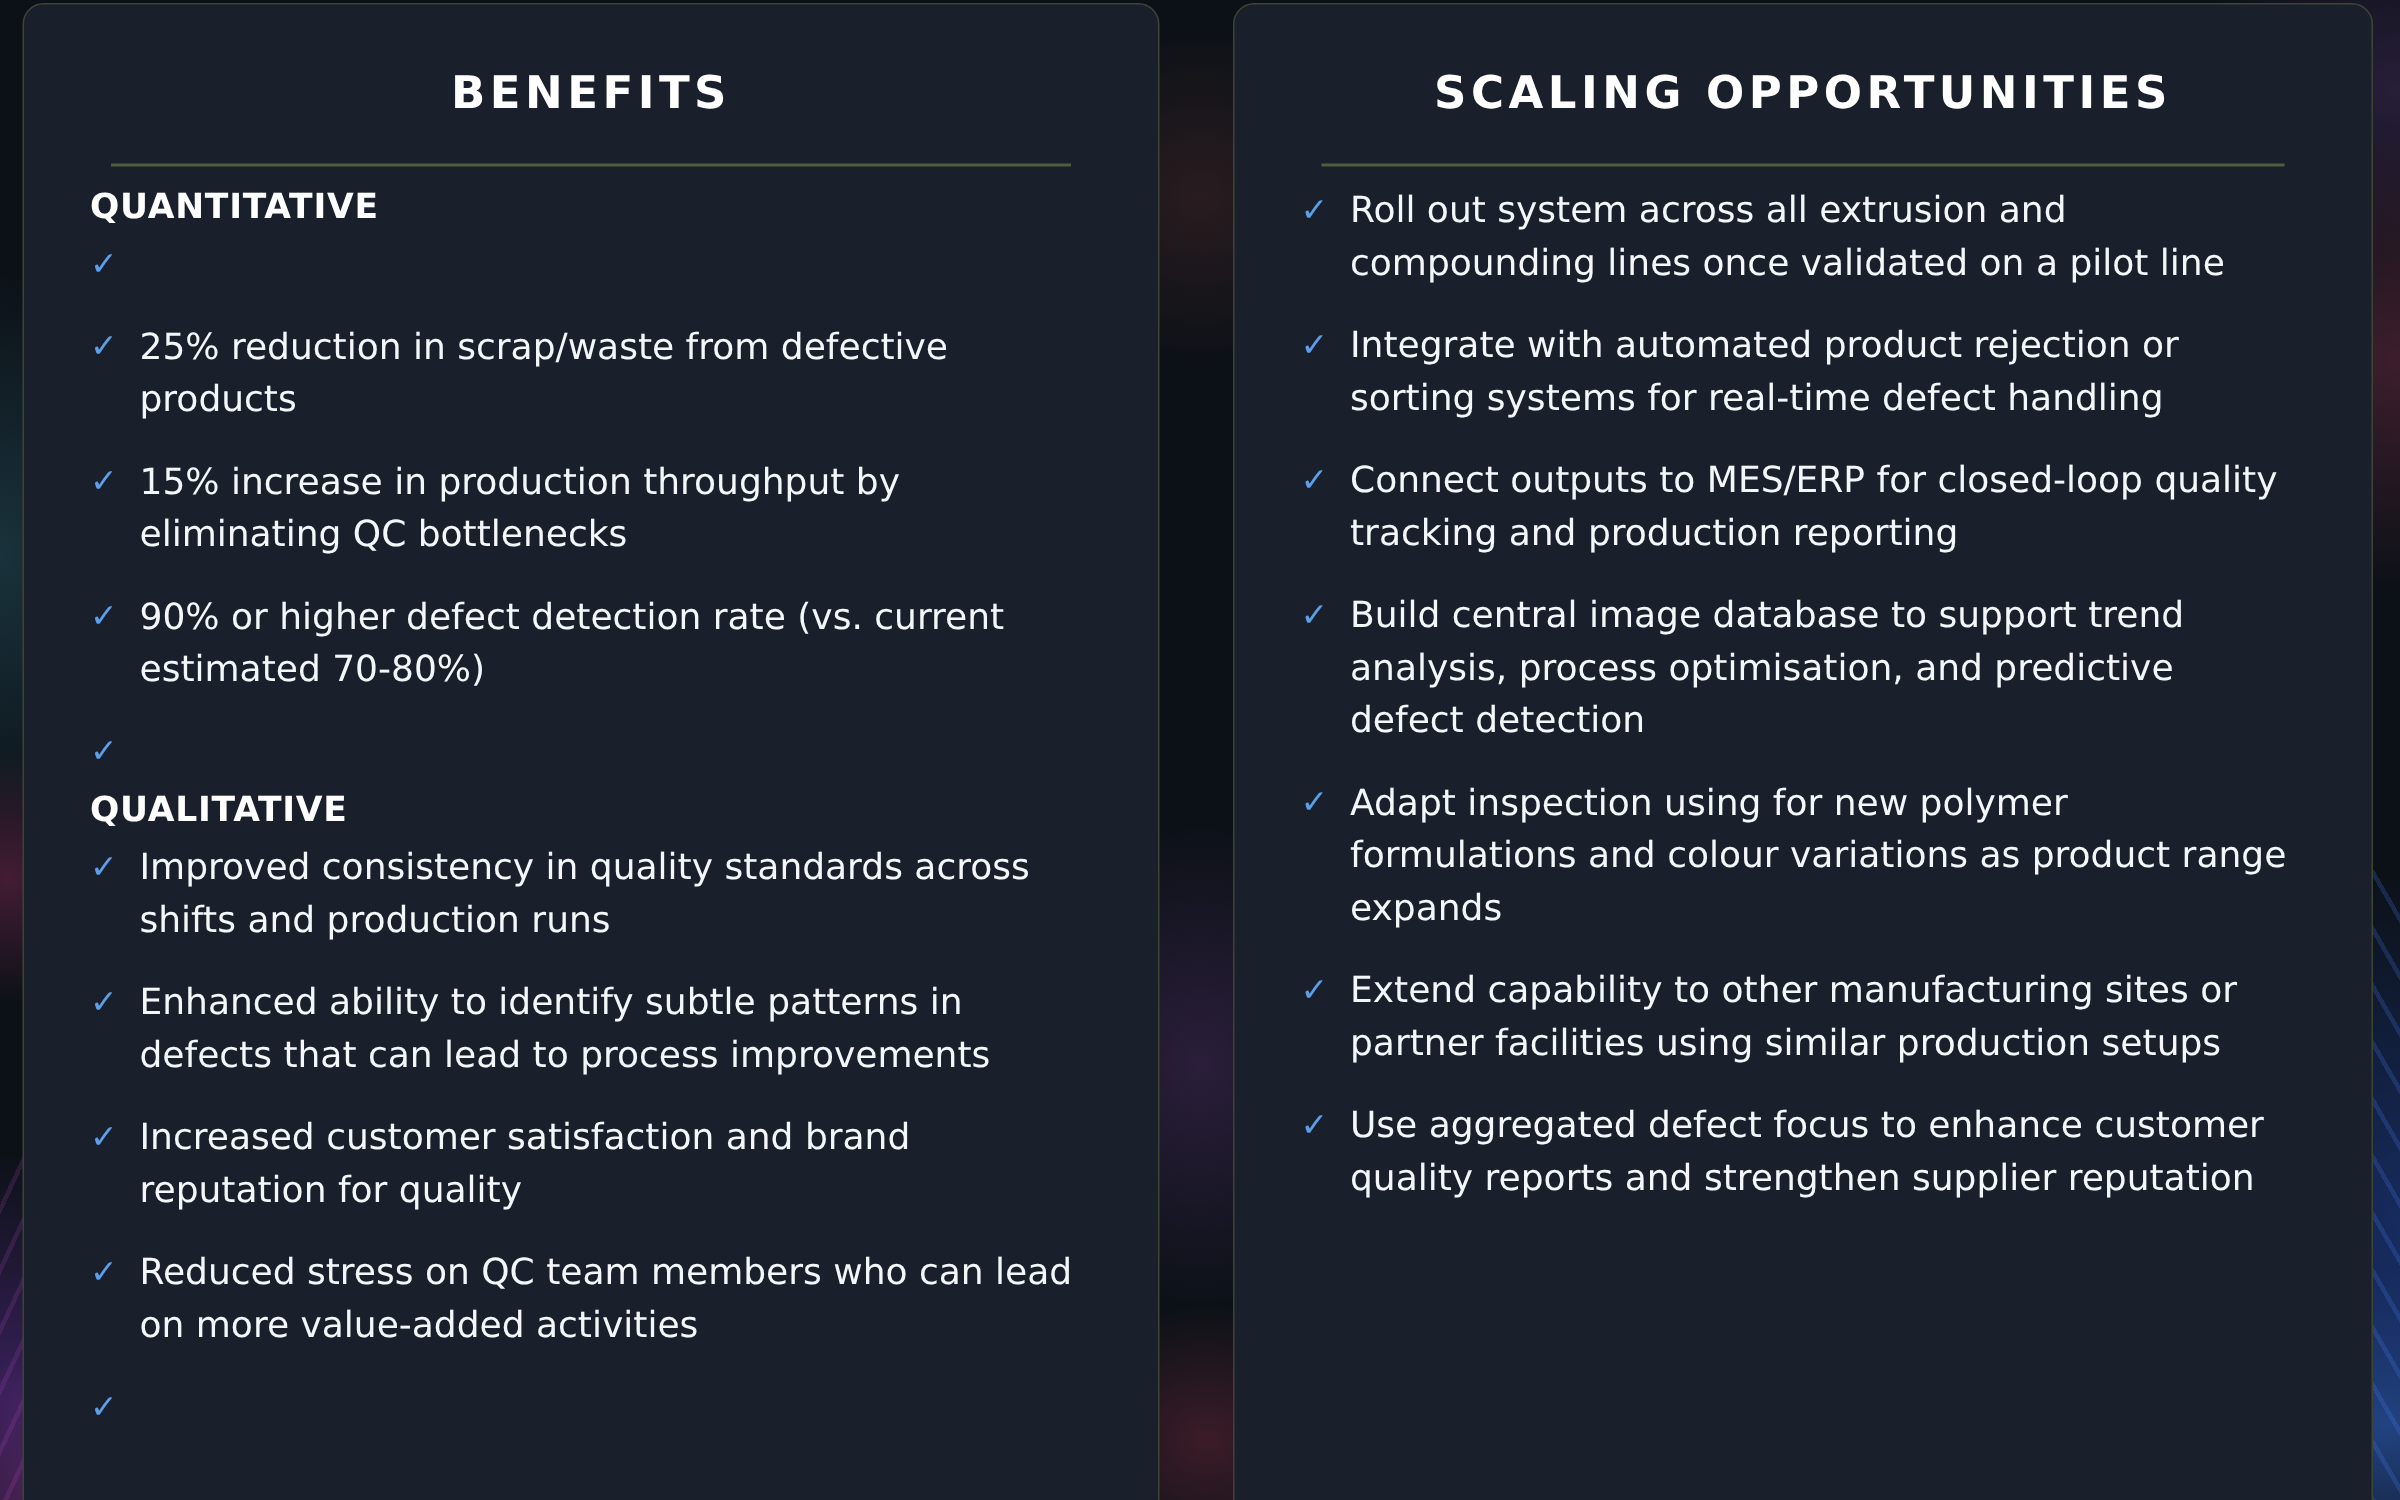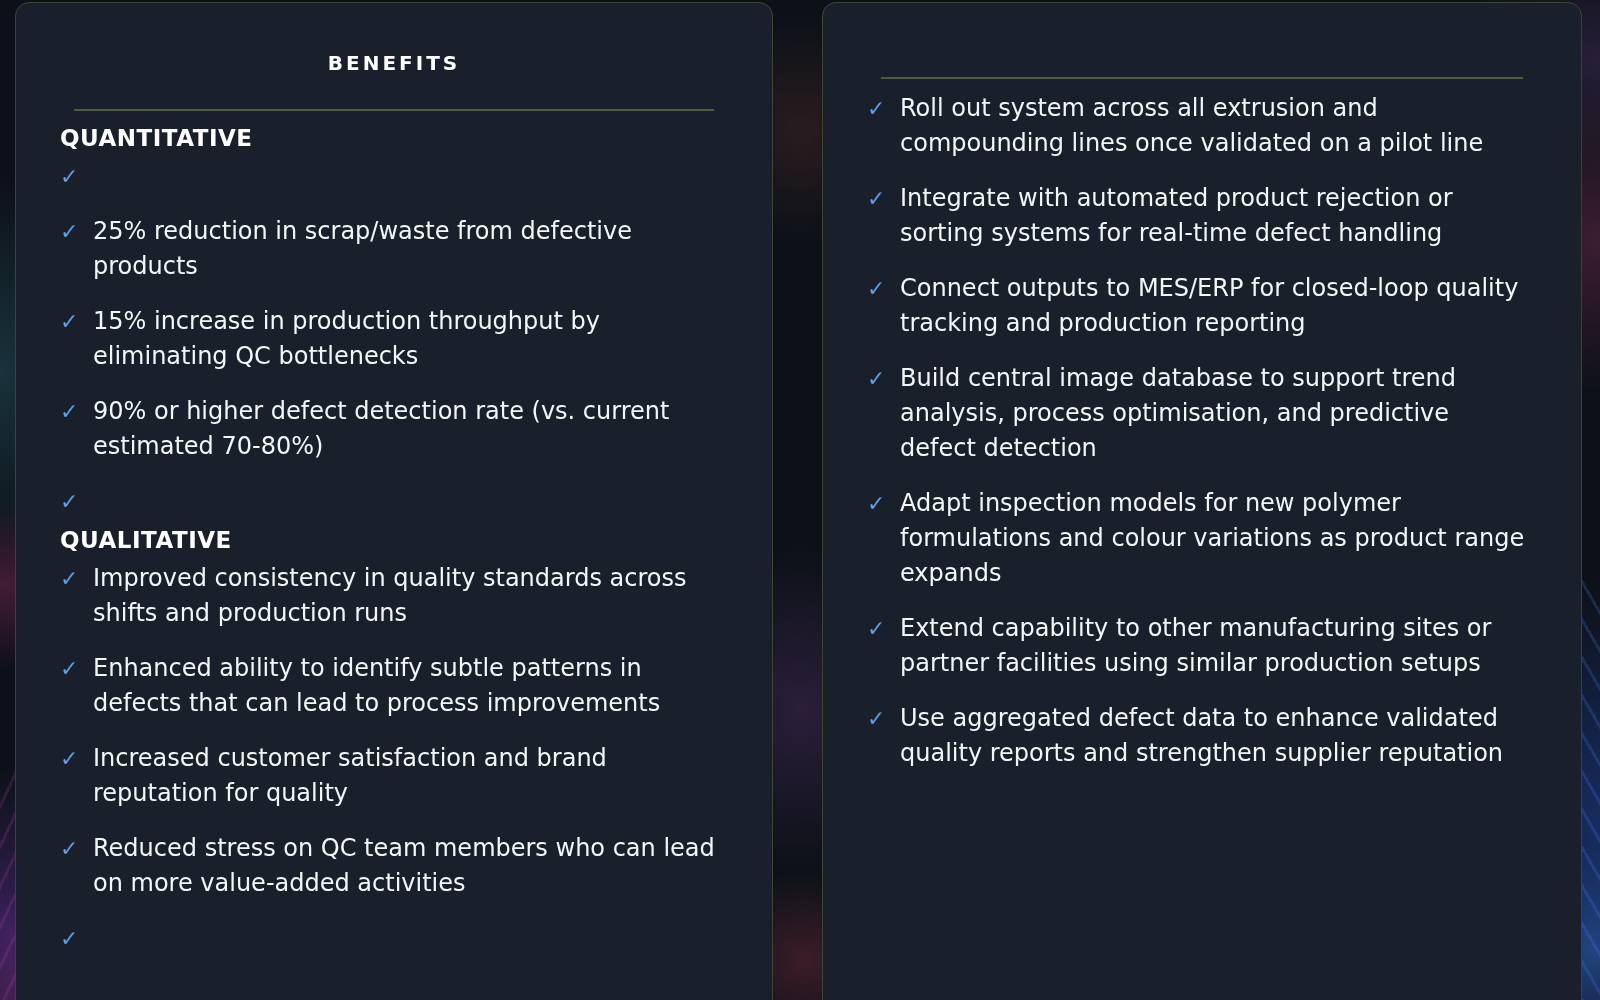--- a/index.html
+++ b/index.html
@@ -42,21 +42,21 @@
     position: absolute; top: 2px; height: 1012px; z-index: 1;
     background: var(--card-bg);
     border: 1px solid var(--card-border);
     border-radius: 14px;
     padding: 44px 44px 0;
   }
   .card-left  { left: 15px;  width: 758px; }
   .card-right { left: 822px; width: 760px; }
   .card-title {
     text-align: center;
-    font-size: 20px; line-height: 32px; font-weight: bold;
+    font-size: 30px; line-height: 32px; font-weight: bold;
     letter-spacing: 3px; color: #ffffff;
   }
   .divider { margin: 30px 14px 0; border-top: 2px solid var(--divider); }
   .card-body { padding-top: 12px; }
   .section-heading {
     font-size: 23px; line-height: 30px; font-weight: 600;
     letter-spacing: 0.5px; color: #ffffff; margin: 0 0 6px;
   }
   .section + .section .section-heading { margin-top: -14px; }
   .item { display: flex; align-items: flex-start; margin-bottom: 20px; }
@@ -118,20 +118,21 @@
     <span class="item-text">Reduced stress on QC team members who can lead on more value-added activities</span>
   </div>
         <div class="item">
     <span class="check">✓</span>
   </div>
       </div>
     </div>
 </section>
 
 <section class="card card-right">
+  <h1 class="card-title">SCALING OPPORTUNITIES</h1>
   <div class="divider"></div>
   <div class="card-body">
       <div class="section">
 
   <div class="item">
     <span class="check">✓</span>
     <span class="item-text">Roll out system across all extrusion and compounding lines once validated on a pilot line</span>
   </div>
         <div class="item">
     <span class="check">✓</span>
@@ -140,25 +141,25 @@
         <div class="item">
     <span class="check">✓</span>
     <span class="item-text">Connect outputs to MES/ERP for closed-loop quality tracking and production reporting</span>
   </div>
         <div class="item">
     <span class="check">✓</span>
     <span class="item-text">Build central image database to support trend analysis, process optimisation, and predictive defect detection</span>
   </div>
         <div class="item">
     <span class="check">✓</span>
-    <span class="item-text">Adapt inspection models for new polymer formulations and colour variations as product range expands</span>
+    <span class="item-text">Adapt inspection using for new polymer formulations and colour variations as product range expands</span>
   </div>
         <div class="item">
     <span class="check">✓</span>
     <span class="item-text">Extend capability to other manufacturing sites or partner facilities using similar production setups</span>
   </div>
         <div class="item">
     <span class="check">✓</span>
-    <span class="item-text">Use aggregated defect data to enhance validated quality reports and strengthen supplier reputation</span>
+    <span class="item-text">Use aggregated defect focus to enhance customer quality reports and strengthen supplier reputation</span>
   </div>
       </div>
     </div>
 </section>
 
 </body></html>

